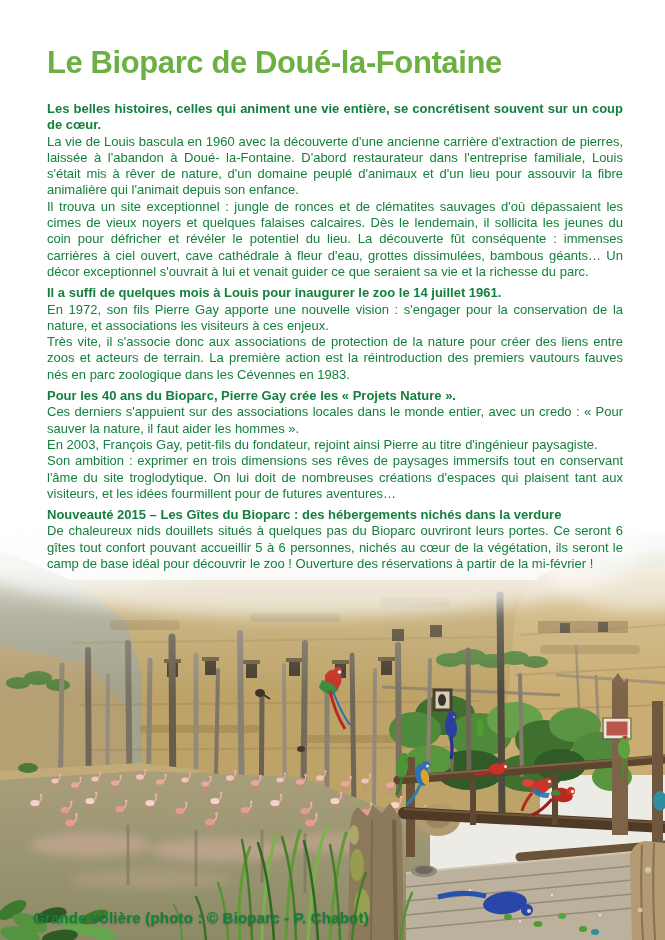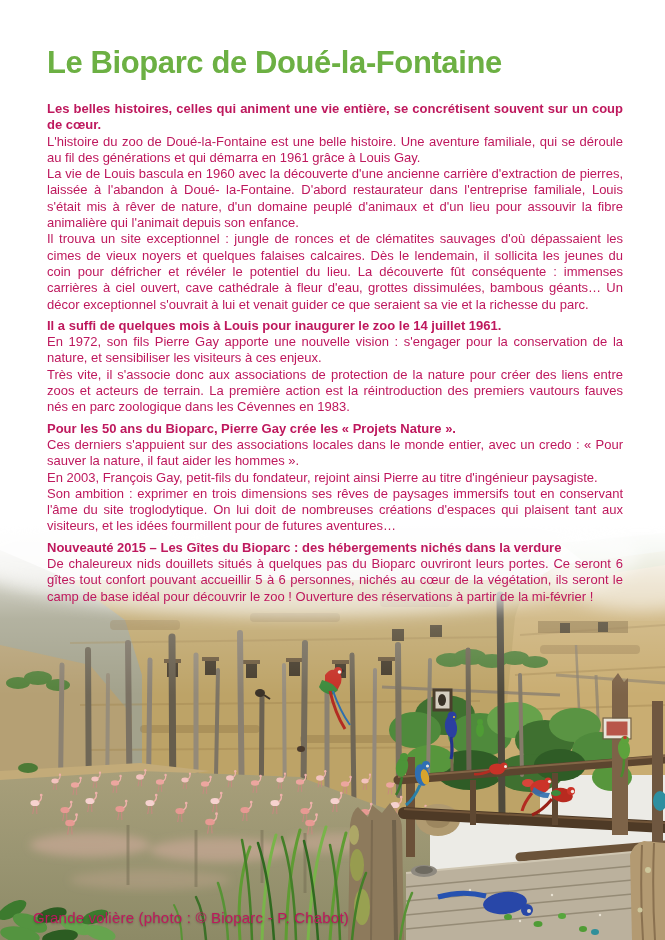--- a/index.html
+++ b/index.html
@@ -7,50 +7,49 @@
     position:relative;width:665px;height:940px;margin:0 auto;
     background:#ffffff;overflow:hidden;
     font-family:"Liberation Sans",sans-serif;
   }
   .content{position:absolute;left:47px;top:44px;width:576px;z-index:2;}
   h1.title{
     margin:0 0 20px 0;font-size:31px;line-height:37px;font-weight:bold;
     letter-spacing:-0.4px;color:#6cb043;
   }
   .content p{
-    margin:0;font-size:13px;line-height:16.3px;color:#be185d;
+    margin:0;font-size:13px;line-height:16.3px;color:#15803d;
     text-align:justify;
   }
   .content p.b{font-weight:bold;margin-top:5px;}
   .content p.b.first{margin-top:0;}
   figure.photo{
     position:absolute;left:0;top:525px;width:665px;height:415px;margin:0;z-index:1;
   }
   figure.photo svg{display:block;}
   .caption{
     position:absolute;left:33px;bottom:14px;z-index:3;
-    color:#be185d;font-size:15px;font-weight:normal;letter-spacing:0.2px;
+    color:#15803d;font-size:15px;font-weight:bold;letter-spacing:0.2px;
     text-shadow:0 1px 2px rgba(40,50,30,.45);
   }
 </style>
 </head>
 <body>
 
 <div class="page">
 
   <div class="content">
     <h1 class="title">Le Bioparc de Doué-la-Fontaine</h1>
     <p class="b first">Les belles histoires, celles qui animent une vie entière, se concrétisent souvent sur un coup de cœur.</p>
-    <p>L'histoire du zoo de Doué-la-Fontaine est une belle histoire. Une aventure familiale, qui se déroule au fil des générations et qui démarra en 1961 grâce à Louis Gay.</p>
     <p>La vie de Louis bascula en 1960 avec la découverte d'une ancienne carrière d'extraction de pierres, laissée à l'abandon à Doué- la-Fontaine. D'abord restaurateur dans l'entreprise familiale, Louis s'était mis à rêver de nature, d'un domaine peuplé d'animaux et d'un lieu pour assouvir la fibre animalière qui l'animait depuis son enfance.</p>
     <p>Il trouva un site exceptionnel : jungle de ronces et de clématites sauvages d'où dépassaient les cimes de vieux noyers et quelques falaises calcaires. Dès le lendemain, il sollicita les jeunes du coin pour défricher et révéler le potentiel du lieu. La découverte fût conséquente : immenses carrières à ciel ouvert, cave cathédrale à fleur d'eau, grottes dissimulées, bambous géants… Un décor exceptionnel s'ouvrait à lui et venait guider ce que seraient sa vie et la richesse du parc.</p>
     <p class="b">Il a suffi de quelques mois à Louis pour inaugurer le zoo le 14 juillet 1961.</p>
-    <p>En 1972, son fils Pierre Gay apporte une nouvelle vision : s'engager pour la conservation de la nature, et sensibiliser les visiteurs à ces enjeux.</p>
+    <p>En 1972, son fils Pierre Gay apporte une nouvelle vision : s'engager pour la conservation de la nature, et associations les visiteurs à ces enjeux.</p>
     <p>Très vite, il s'associe donc aux associations de protection de la nature pour créer des liens entre zoos et acteurs de terrain. La première action est la réintroduction des premiers vautours fauves nés en parc zoologique dans les Cévennes en 1983.</p>
-    <p class="b">Pour les 50 ans du Bioparc, Pierre Gay crée les « Projets Nature ».</p>
+    <p class="b">Pour les 40 ans du Bioparc, Pierre Gay crée les « Projets Nature ».</p>
     <p>Ces derniers s'appuient sur des associations locales dans le monde entier, avec un credo : « Pour sauver la nature, il faut aider les hommes ».</p>
     <p>En 2003, François Gay, petit-fils du fondateur, rejoint ainsi Pierre au titre d'ingénieur paysagiste.</p>
     <p>Son ambition : exprimer en trois dimensions ses rêves de paysages immersifs tout en conservant l'âme du site troglodytique. On lui doit de nombreuses créations d'espaces qui plaisent tant aux visiteurs, et les idées fourmillent pour de futures aventures…</p>
     <p class="b">Nouveauté 2015 – Les Gîtes du Bioparc : des hébergements nichés dans la verdure</p>
     <p>De chaleureux nids douillets situés à quelques pas du Bioparc ouvriront leurs portes. Ce seront 6 gîtes tout confort pouvant accueillir 5 à 6 personnes, nichés au cœur de la végétation, ils seront le camp de base idéal pour découvrir le zoo ! Ouverture des réservations à partir de la mi-février !</p>
   </div>
 
   <figure class="photo">
     <svg width="665" height="415" viewBox="0 0 665 415">
       <defs>

